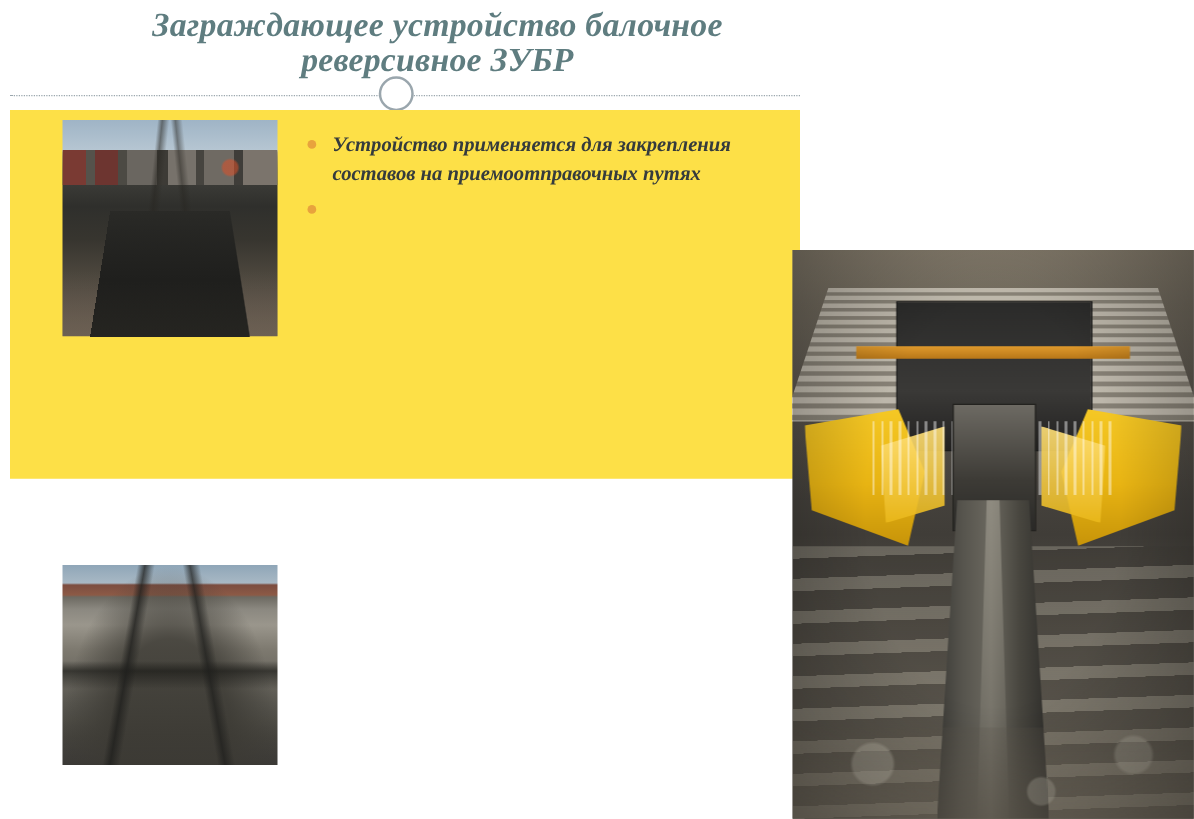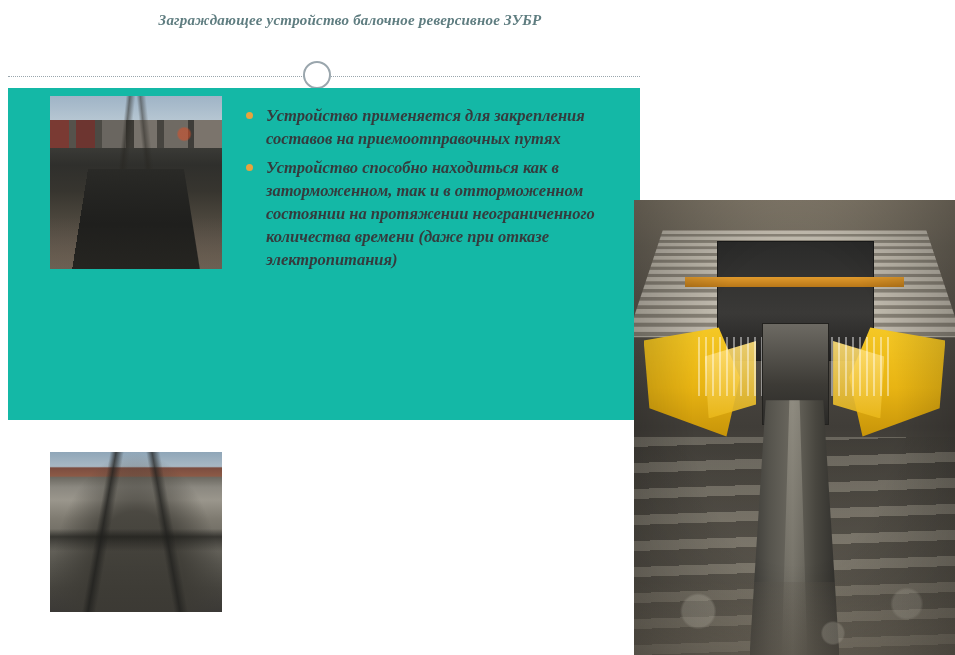--- a/index.html
+++ b/index.html
@@ -25,21 +25,21 @@
   }
   .title-text {
     position: absolute;
     left: 60px;
     top: 6px;
     width: 580px;
     text-align: center;
     font-family: "Liberation Serif", serif;
     font-weight: bold;
     font-style: italic;
-    font-size: 15px;
+    font-size: 27px;
     line-height: 28px;
     color: #5f7d80;
     letter-spacing: 0.2px;
   }
   .header-rule {
     position: absolute;
     left: 8px;
     top: 76px;
     width: 632px;
     height: 0;
@@ -64,22 +64,22 @@
     border: 2px solid #9aa6ad;
     box-sizing: border-box;
   }
 
   
   .content-panel {
     position: absolute;
     left: 8px;
     top: 88px;
     width: 632px;
-    height: 332px;
-    background: #14b8a6;
+    height: 295px;
+    background: #fde047;
   }
 
   
   .photo-col {
     position: absolute;
     left: 42px;
     top: 8px;
     width: 172px;
     height: 343px;
   }
@@ -340,21 +340,20 @@
     </div>
   </div>
 
   <ul class="bullets">
     <li>
       <span class="dot"></span>
       <span>Устройство применяется для закрепления составов на приемоотправочных путях</span>
     </li>
     <li>
       <span class="dot"></span>
-      <span>Устройство способно находиться как в заторможенном, так и в отторможенном состоянии на протяжении неограниченного количества времени (даже при отказе электропитания)</span>
     </li>
   </ul>
 </div>
 
 <div class="device-photo">
   <div class="dp-bg"></div>
   <div class="dp-upper"></div>
   <div class="dp-sleepers"></div>
   <div class="dp-darkplate"></div>
   <div class="dp-orangebar"></div>

